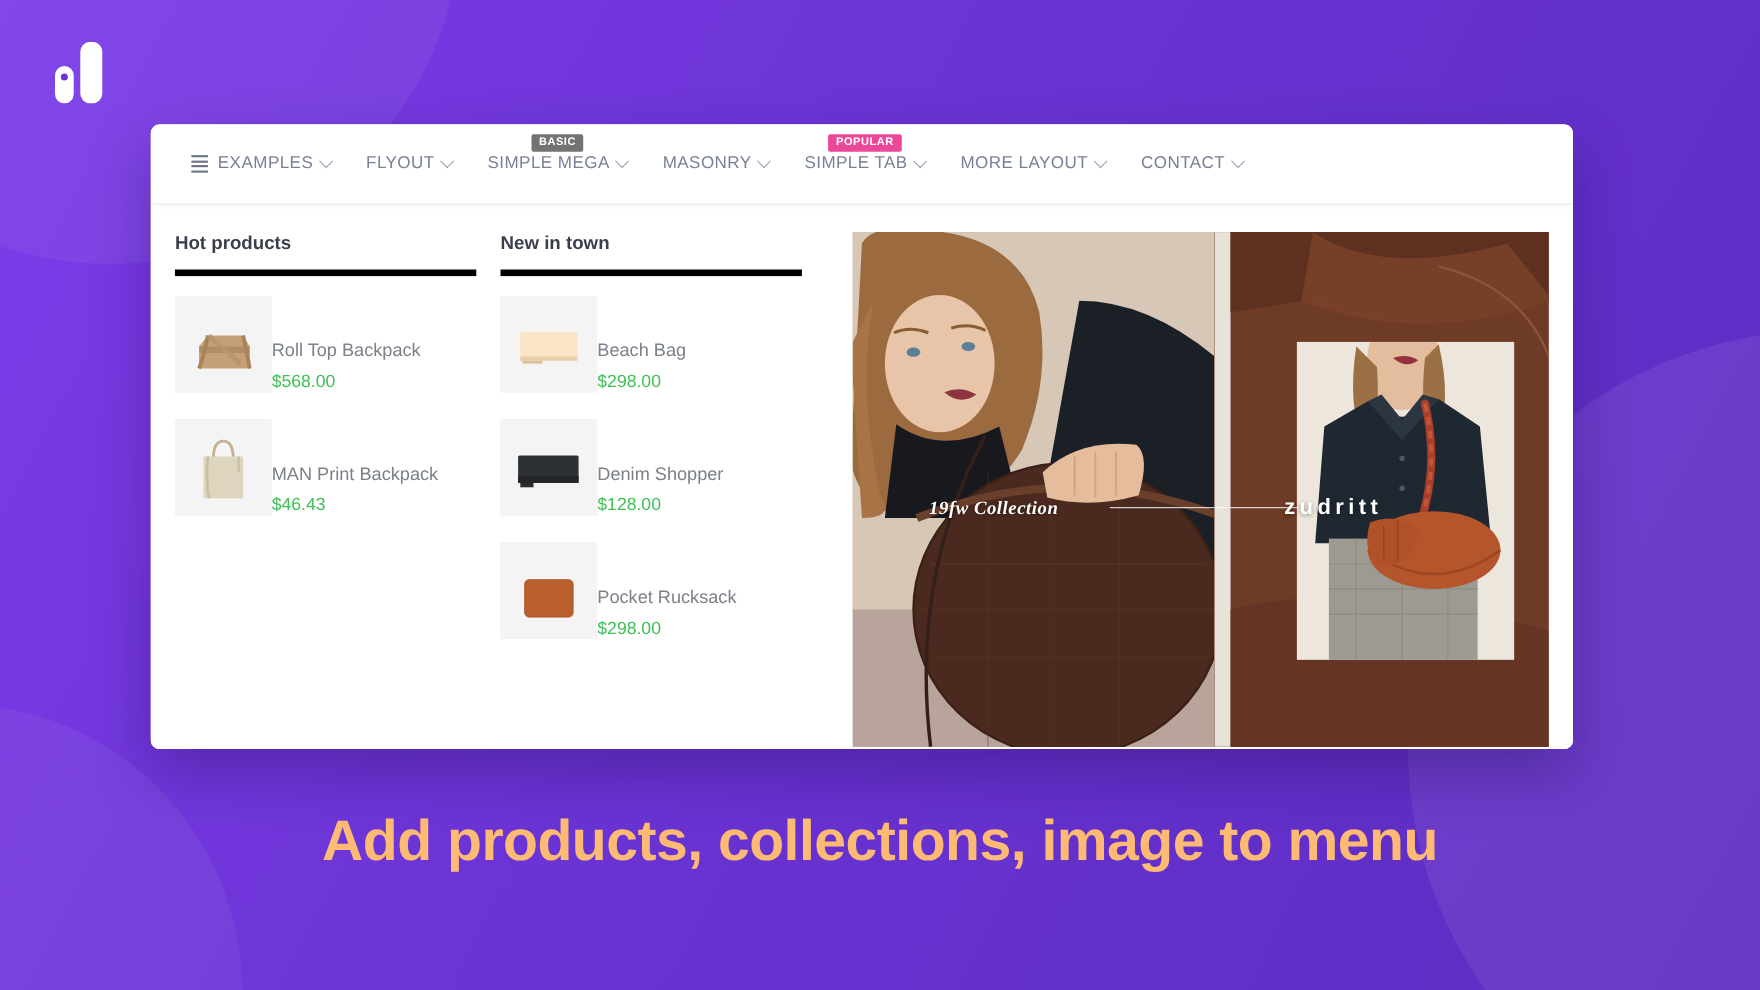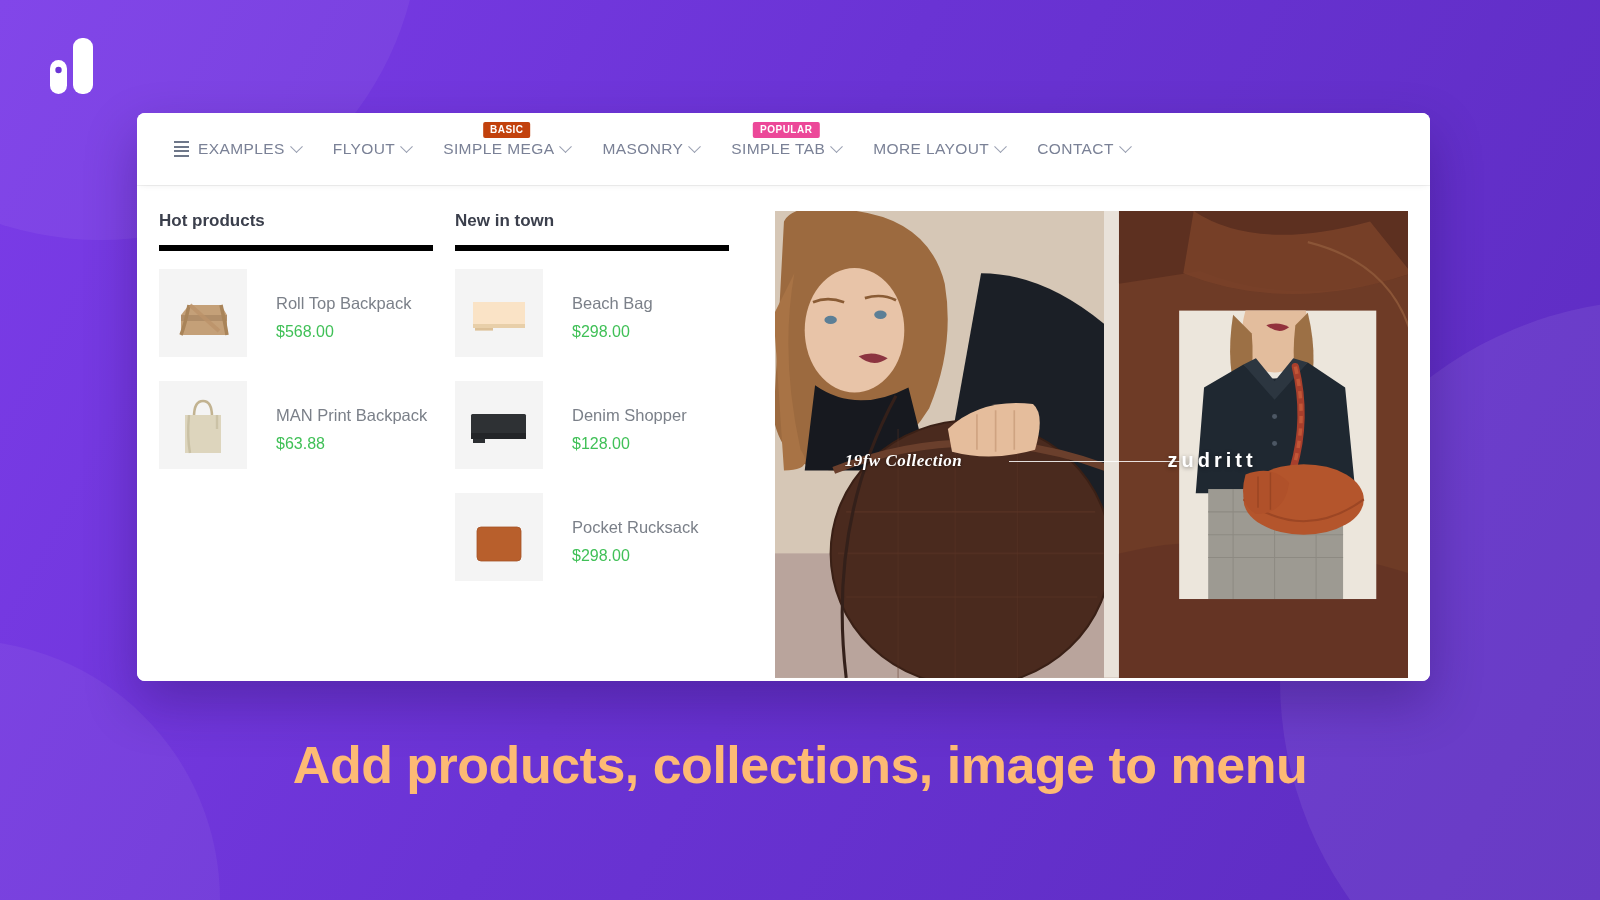--- a/index.html
+++ b/index.html
@@ -130,22 +130,22 @@
   .col-title {
     font-size: 17px;
     font-weight: bold;
     color: #3b3f4c;
     padding-bottom: 14px;
     border-bottom: 6px solid #000000;
     margin-bottom: 6px;
   }
   .prod {
     display: flex;
-    align-items: center;
-    gap: 29px;
+    align-items: flex-end;
+    gap: 0;
     padding: 12px 0;
     cursor: pointer;
   }
   .thumb {
     width: 88px; height: 88px;
     flex: 0 0 88px;
     background: #f4f4f4;
     position: relative;
     overflow: hidden;
   }
@@ -254,21 +254,21 @@
       <span class="nav-label">EXAMPLES</span>
       <span class="chev"></span>
     </div>
 
     <div class="nav-item">
       <span class="nav-label">FLYOUT</span>
       <span class="chev"></span>
     </div>
 
     <div class="nav-item">
-      <span class="badge" style="background:#c2410c">BASIC</span>
+      <span class="badge" style="background:#737373">BASIC</span>
       <span class="nav-label">SIMPLE MEGA</span>
       <span class="chev"></span>
     </div>
 
     <div class="nav-item">
       <span class="nav-label">MASONRY</span>
       <span class="chev"></span>
     </div>
 
     <div class="nav-item">
@@ -317,21 +317,21 @@
           <svg width="88" height="88" viewBox="0 0 88 88">
             <rect width="88" height="88" fill="#f4f4f4"></rect>
             <path d="M35 36 Q35 20 44 20 Q53 20 53 36" stroke="#c2b391" stroke-width="2.6" fill="none"></path>
             <rect x="26" y="34" width="36" height="38" fill="#ddd5bd"></rect>
             <path d="M30 34 Q28 56 31 72" stroke="#c9c0a4" stroke-width="2.4" fill="none"></path>
             <path d="M58 34 L58 48" stroke="#cbc2a6" stroke-width="2.4" fill="none"></path>
           </svg>
         </div>
         <div class="prod-info">
           <div class="prod-name">MAN Print Backpack</div>
-          <div class="prod-price">$63.88</div>
+          <div class="prod-price">$46.43</div>
         </div>
       </div>
     </div>
 
     <div class="col">
       <div class="col-title">New in town</div>
 
       <div class="prod">
         <div class="thumb">
           <svg width="88" height="88" viewBox="0 0 88 88">

